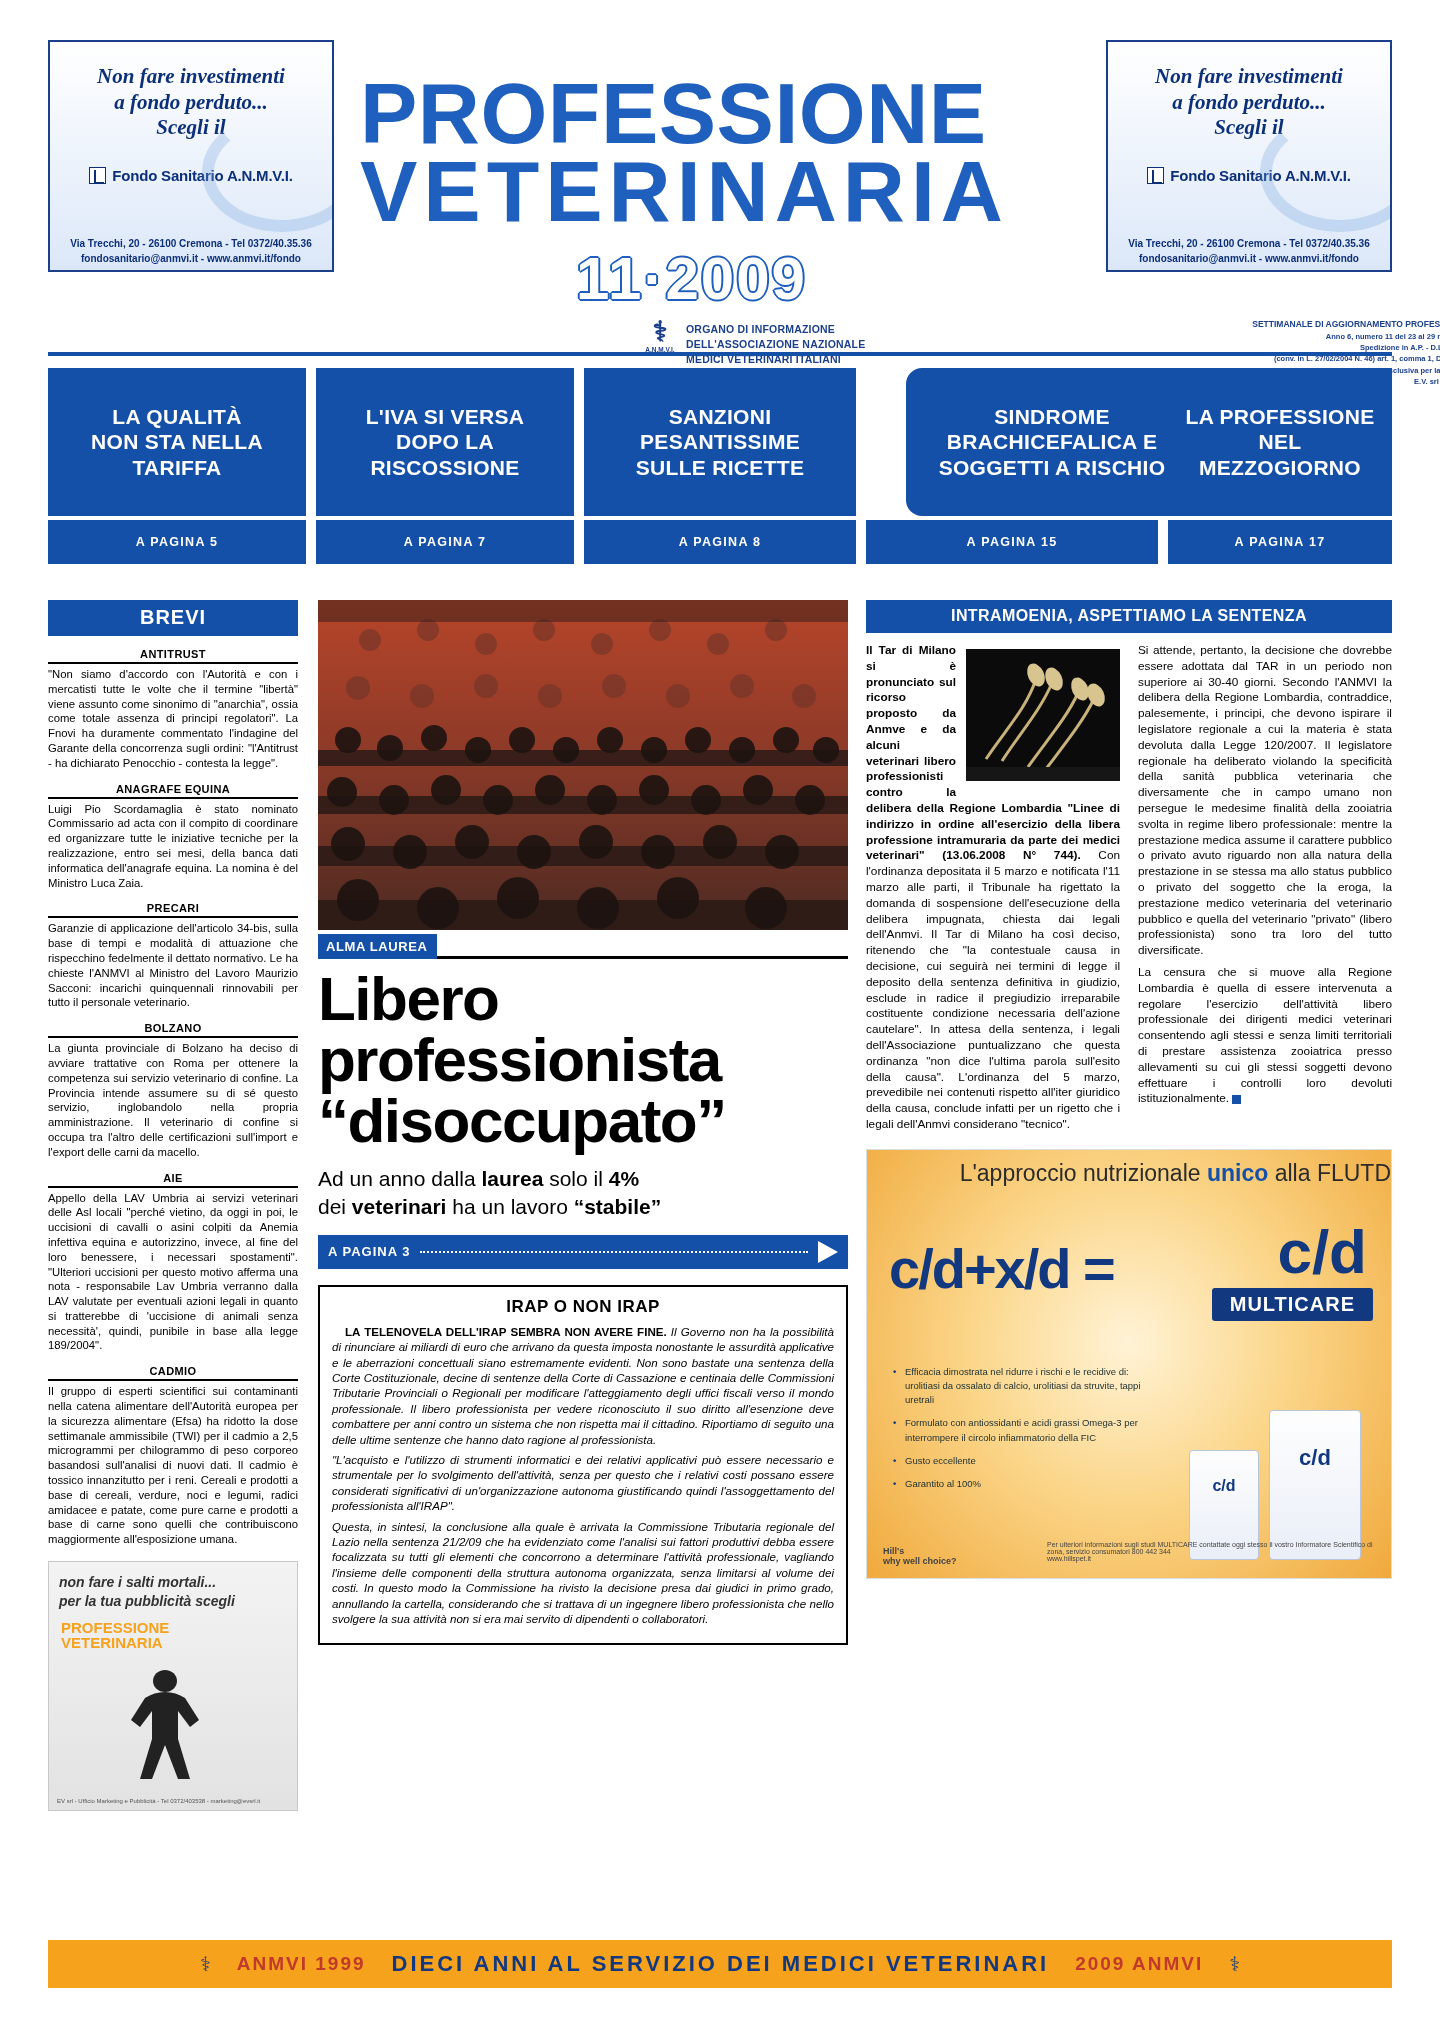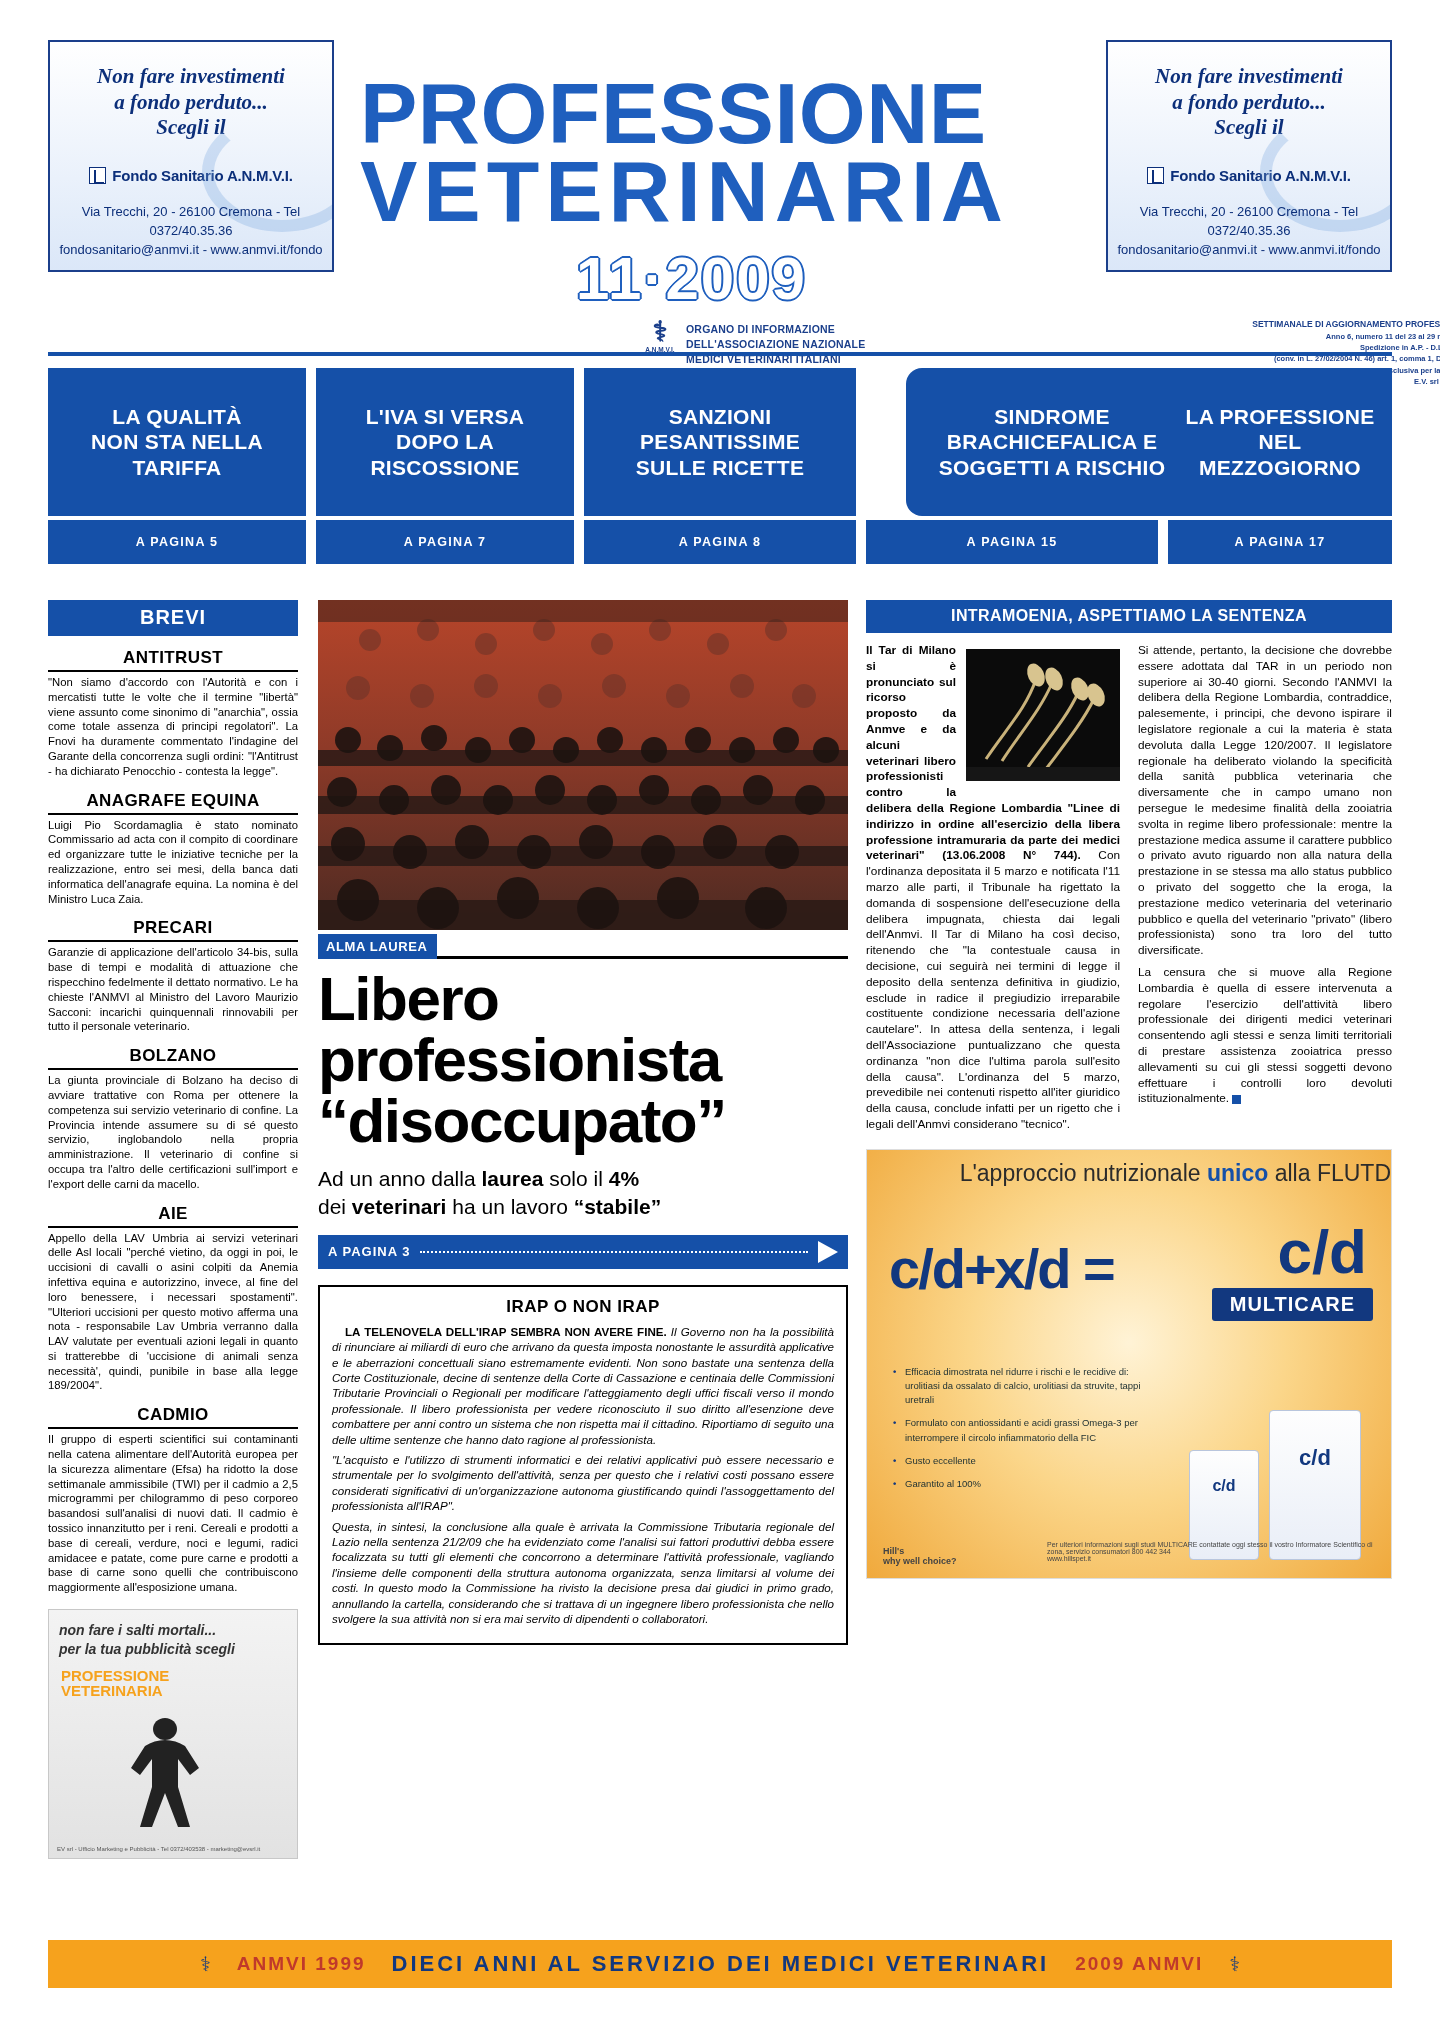--- a/index.html
+++ b/index.html
@@ -33,22 +33,22 @@
   }
   .ad-box .adlogo .mark {
     display:inline-block; width:17px; height:17px; border:1px solid #0c2f7a; margin-right:6px;
     vertical-align:-3px; background:#fff; position:relative;
   }
   .ad-box .adlogo .mark:after{
     content:""; position:absolute; left:4px; top:2px; width:8px; height:12px;
     border-left:2px solid #0c2f7a; border-bottom:2px solid #0c2f7a;
   }
   .ad-box .adfoot {
-    position:absolute; bottom:10px; left:0; right:0; text-align:center;
-    font-size:13px; color:#0c2f7a; line-height:1.45; font-weight:normal;
+    position:absolute; bottom:4px; left:0; right:0; text-align:center;
+    font-size:10px; color:#0c2f7a; line-height:1.45; font-weight:bold;
   }
   .ad-box .swoosh {
     position:absolute; right:-30px; top:70px; width:160px; height:120px;
     border:12px solid rgba(120,165,220,0.30); border-radius:50%;
     border-right-color:transparent; border-top-color:transparent;
   }
 
   .logoblock { position:absolute; left:300px; top:0; width:744px; height:310px; }
   .logo-line {
     font-family:"Liberation Sans", sans-serif; font-weight:bold;
@@ -102,21 +102,21 @@
   .col-right { position:absolute; left:866px; top:600px; width:526px; }
 
   .barhead {
     background:#1550a8; color:#fff; font-weight:bold; text-align:center;
     font-size:20px; letter-spacing:1px; padding:6px 0 7px;
   }
   .barhead.small { font-size:16px; padding:7px 0 8px; letter-spacing:0.4px; }
 
   .brief { margin-top:12px; }
   .brief h3 {
-    margin:0 0 2px; font-size:17px; font-weight:bold; text-align:center;
+    margin:0 0 2px; font-size:11px; font-weight:bold; text-align:center;
     letter-spacing:0.4px; border-bottom:2px solid #000; padding-bottom:2px;
   }
   .brief p {
     margin:3px 0 0; font-size:11.3px; line-height:1.31; text-align:justify;
     hyphens:auto;
   }
 
   .leadphoto { width:530px; height:330px; overflow:hidden; position:relative; background:#6c3f2e; }
   .leadphoto .ph { position:absolute; inset:0; }
 

